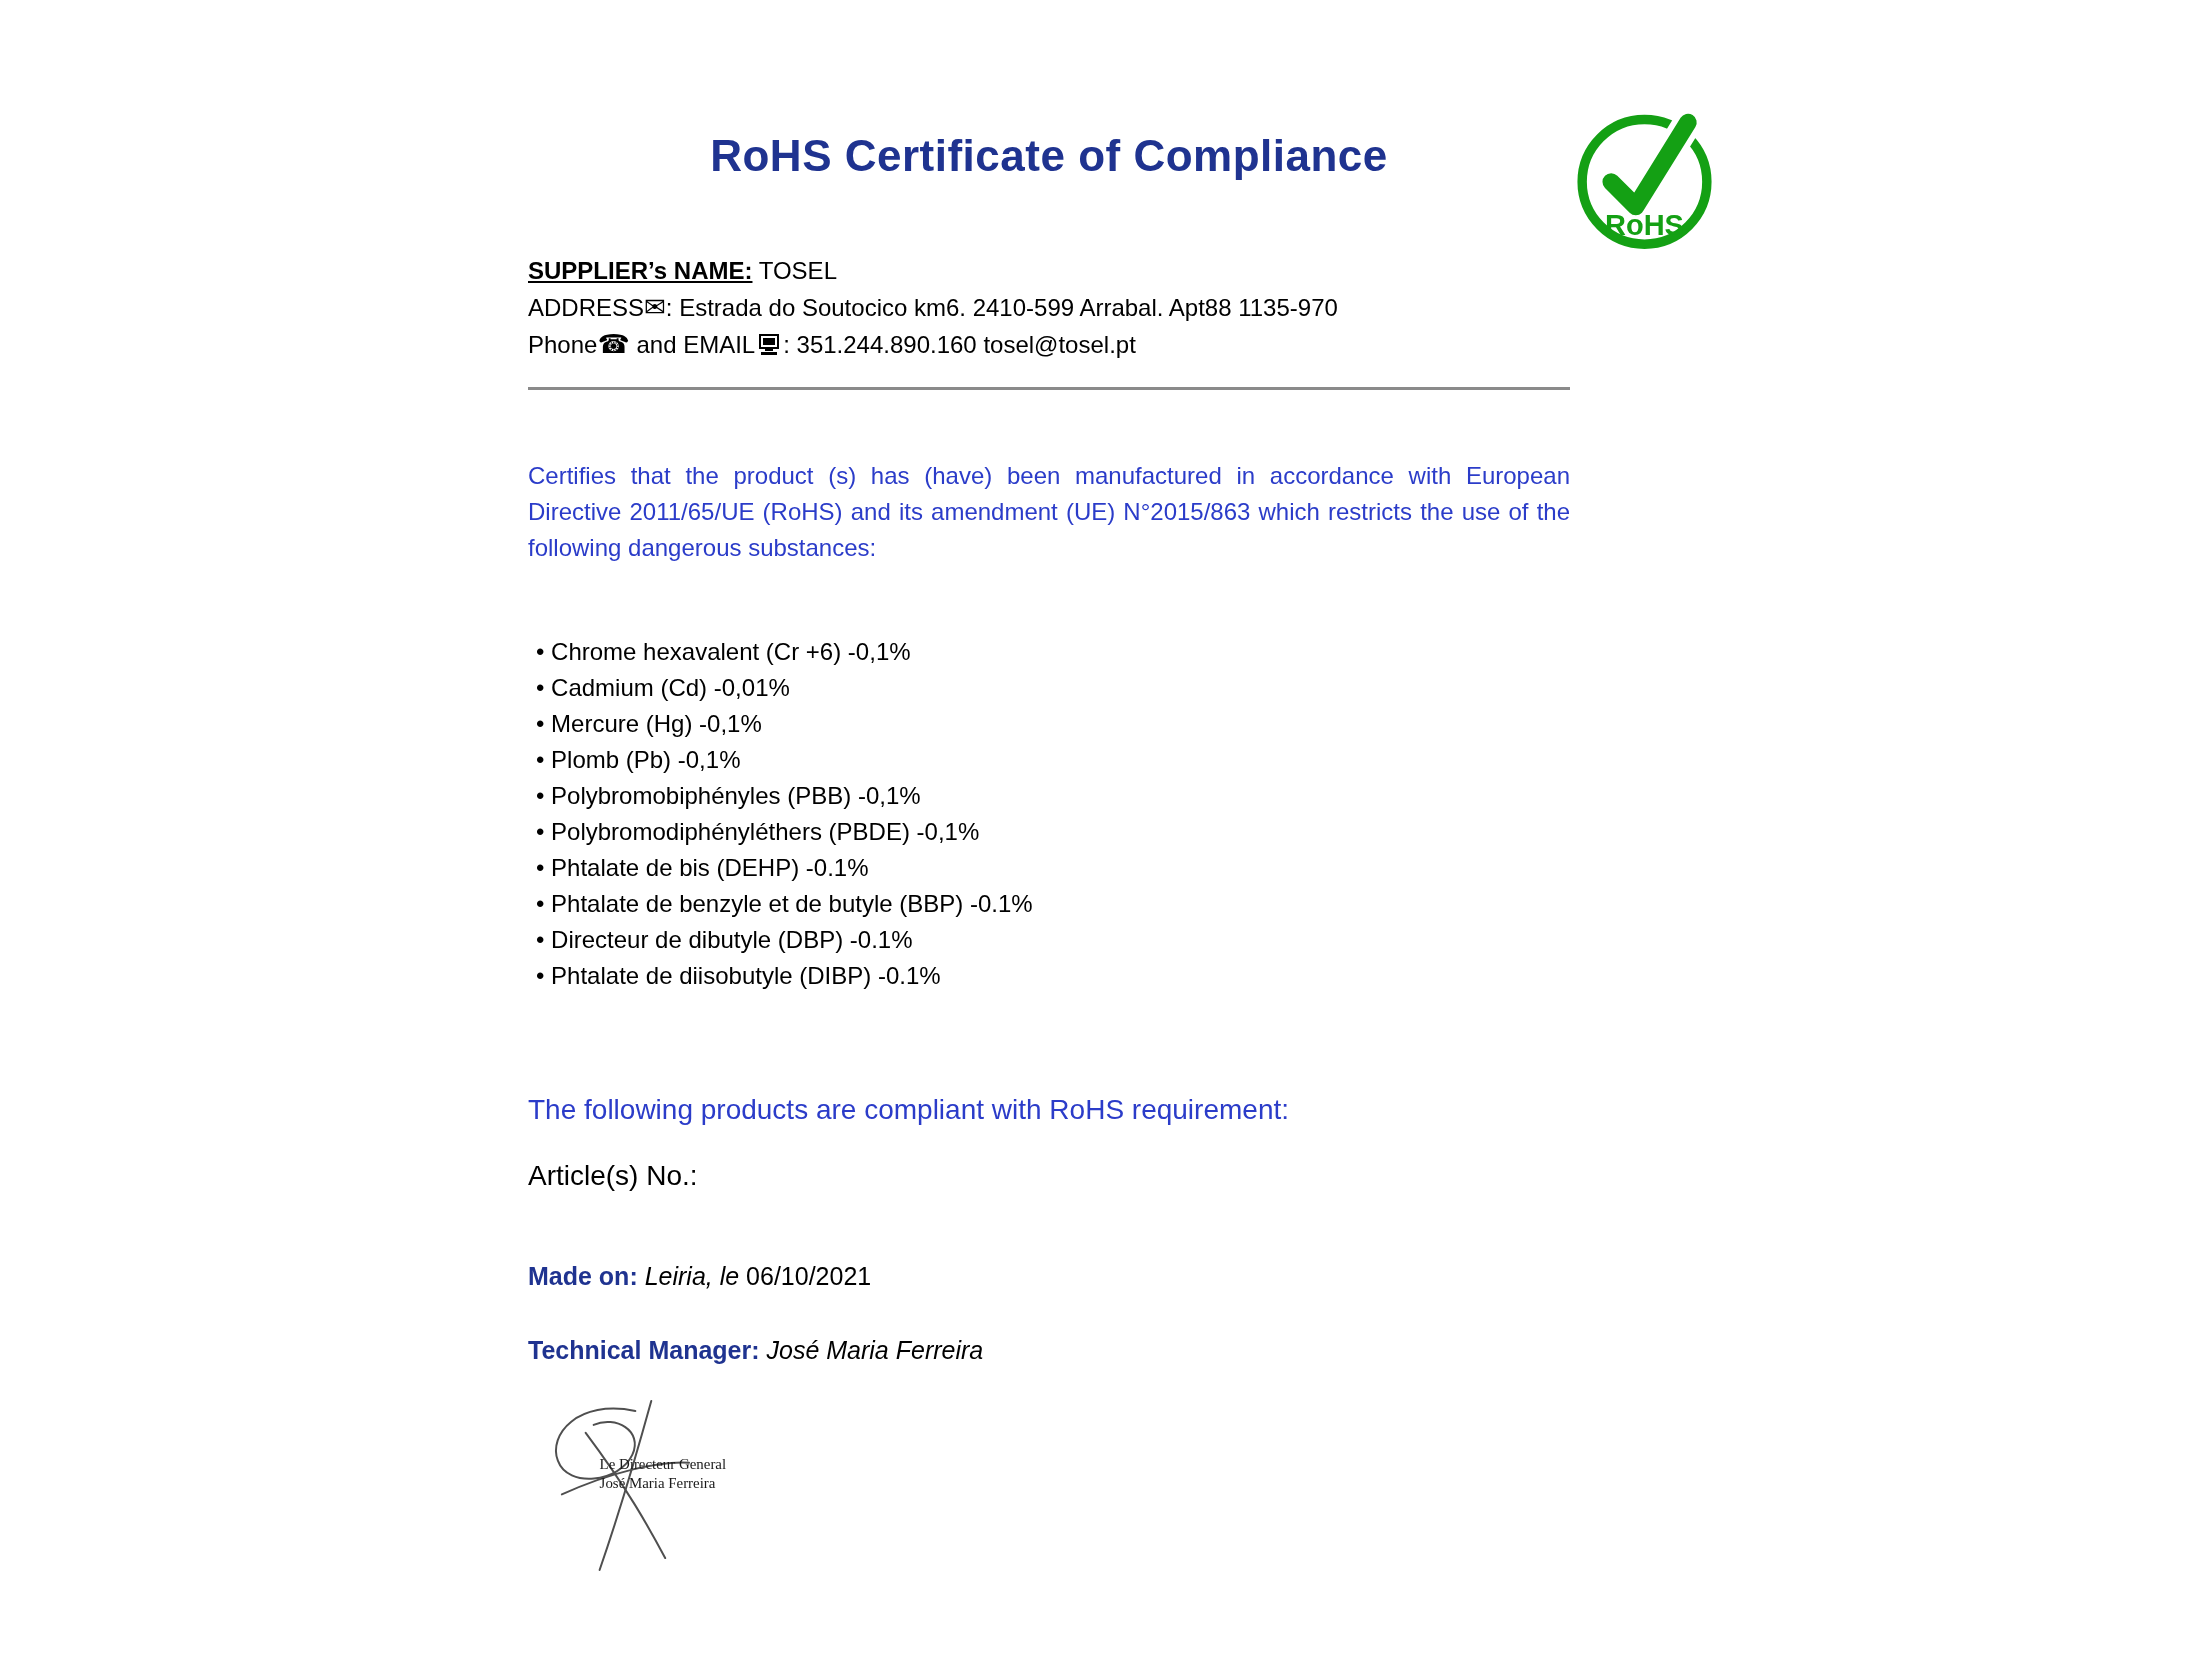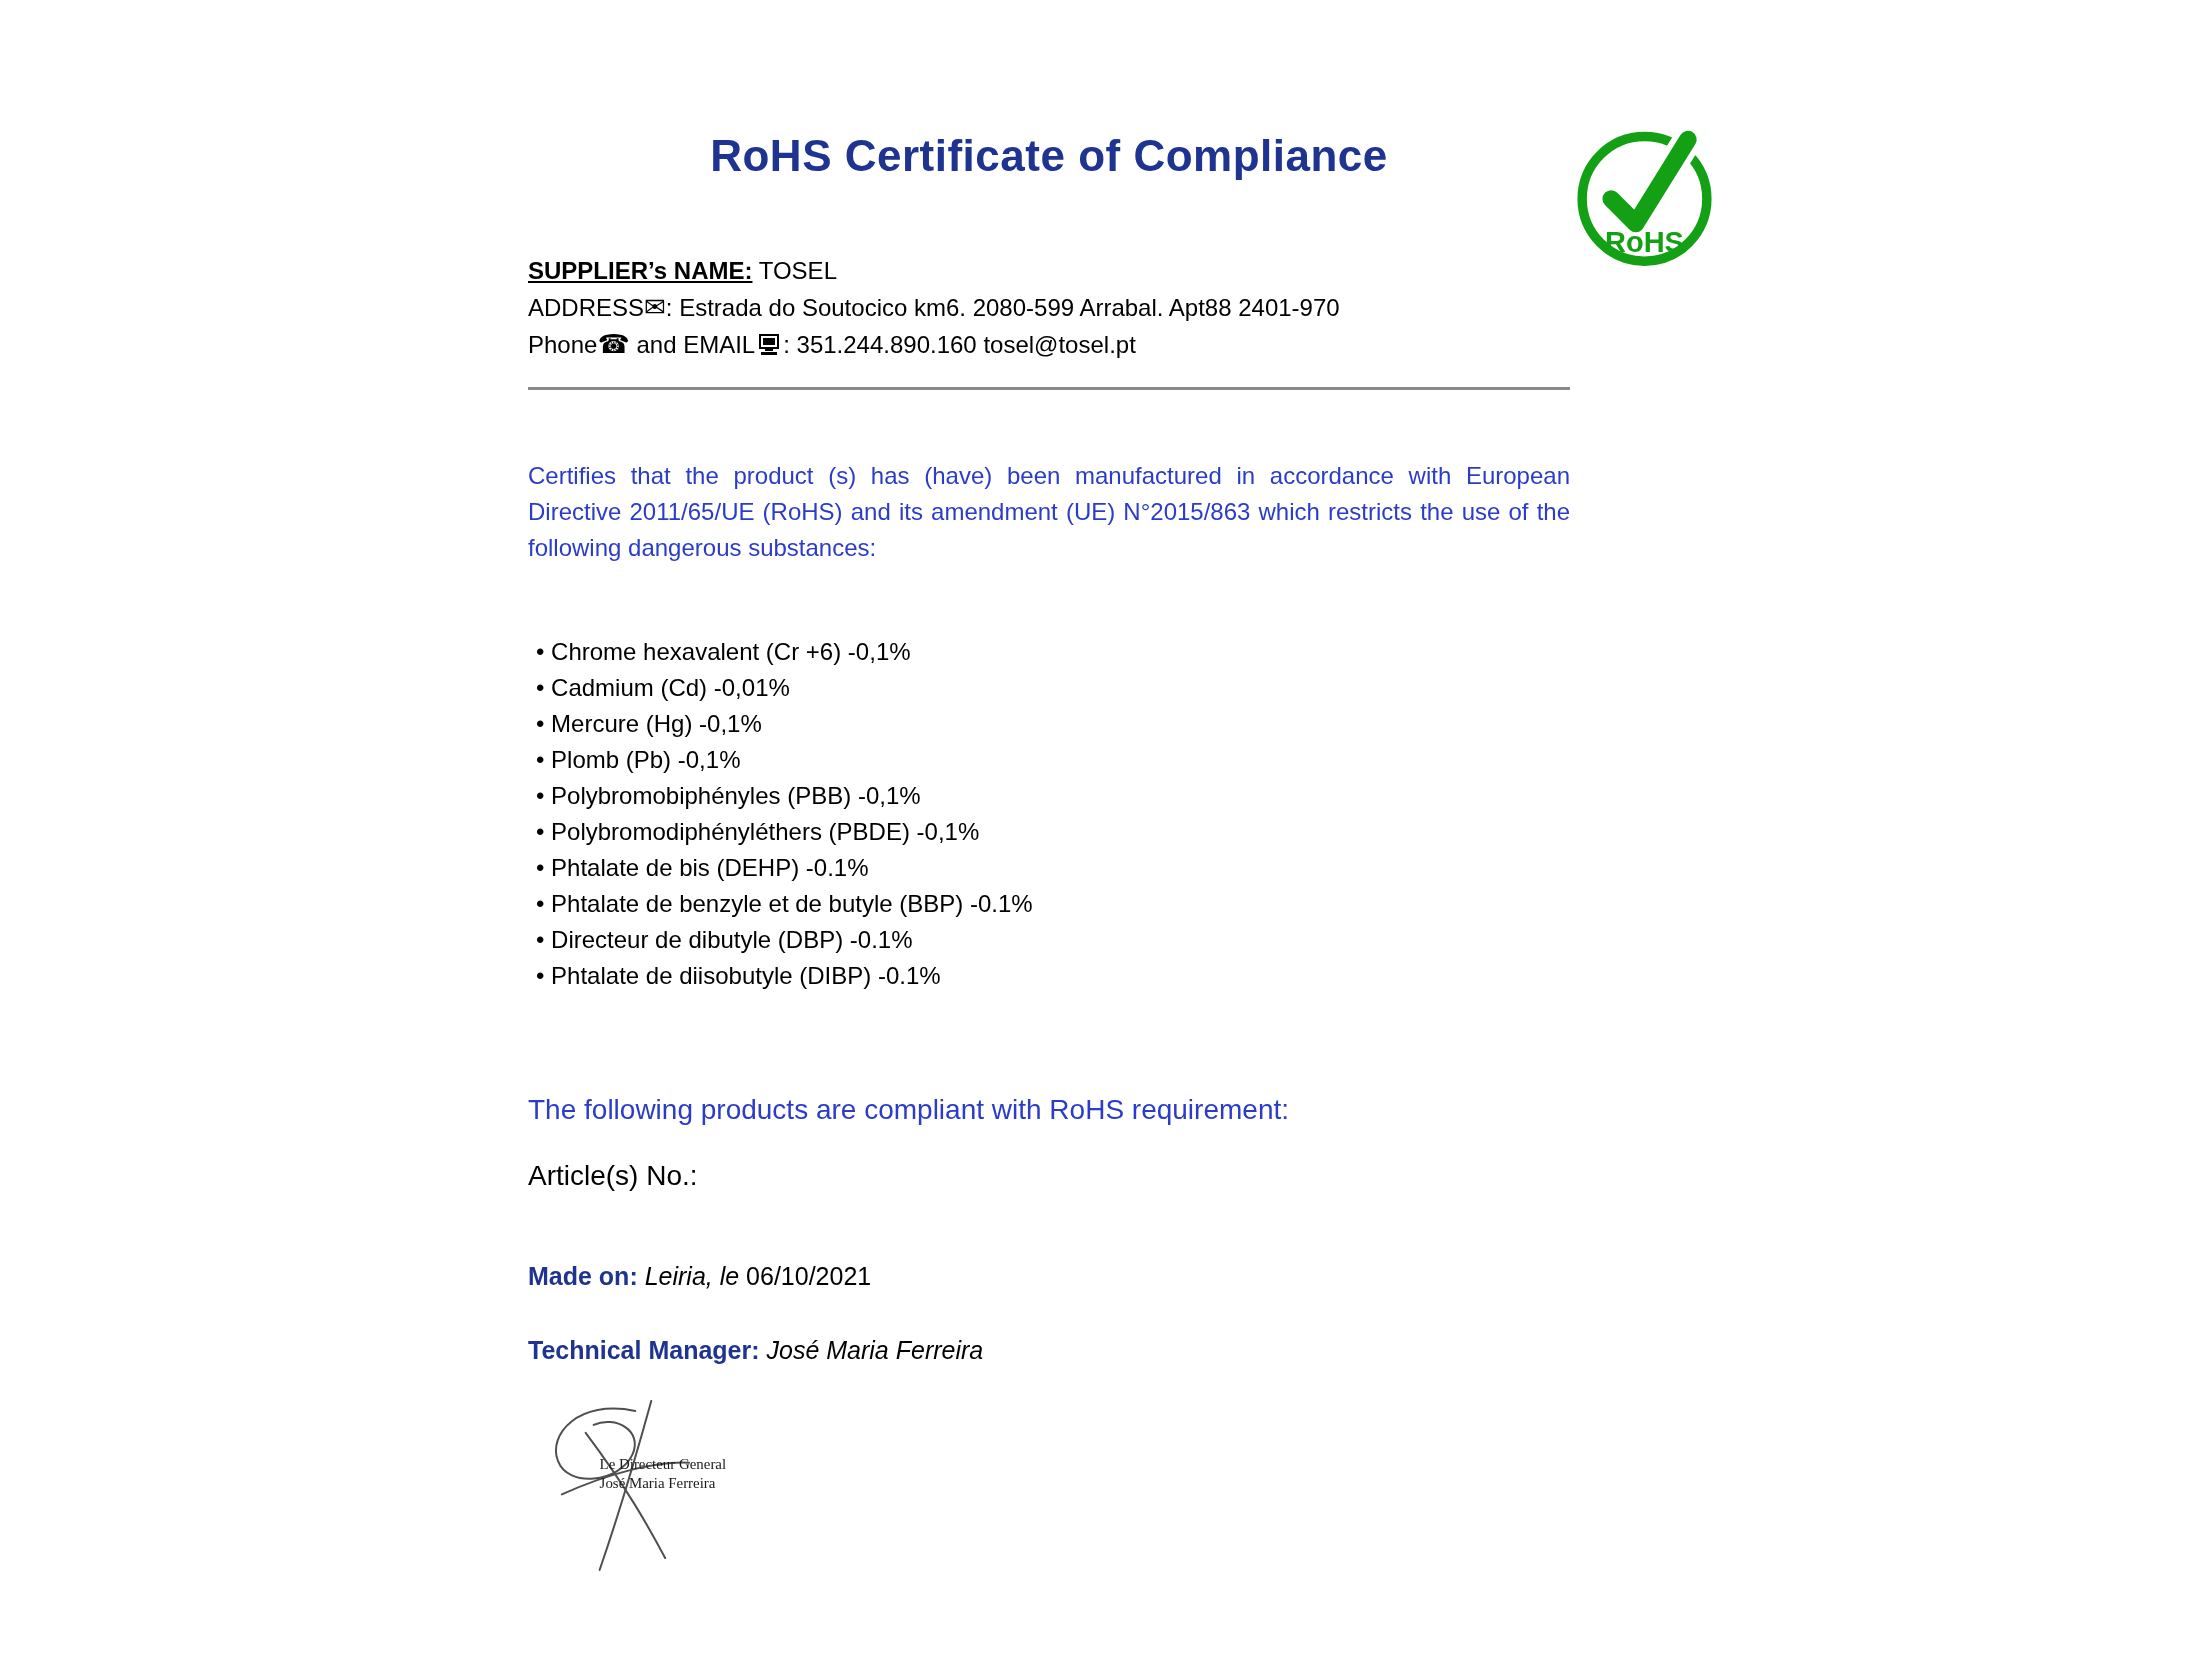--- a/index.html
+++ b/index.html
@@ -27,21 +27,21 @@
   .substances{margin:68px 0 0 0;padding:0 0 0 8px;list-style:none;font-size:24px;line-height:36px}
   .substances li::before{content:"• "}
   .compliance{margin:98px 0 0 0;font-size:28px;line-height:36px}
   .articles{margin:30px 0 0 0;font-size:28px;line-height:36px}
   .made-on{margin:64px 0 0 0;font-size:25px;line-height:37px}
   .tech{margin:37px 0 0 0;font-size:25px;line-height:37px}
   .signature{margin:28px 0 0 10px;width:308px;height:179px}
   .signature svg{width:100%;height:100%}
   .sig-path{fill:none;stroke:var(--ink);stroke-width:2;stroke-linecap:round}
   .sig-text{font-family:"Liberation Serif",serif;font-size:15px;fill:#1a1a1a}
-  .logo{position:absolute;left:1572px;top:120px;width:145px;height:149px}
+  .logo{position:absolute;left:1572px;top:103px;width:145px;height:149px}
   .logo svg{width:100%;height:100%;overflow:visible}
 </style>
 </head>
 <body>
 
 <div class="page">
 
   <div class="logo">
     <svg viewBox="0 0 100 100">
       <circle cx="50" cy="53" r="43" fill="none" style="stroke:var(--green)" stroke-width="6.5"></circle>
@@ -50,21 +50,21 @@
       <text x="50" y="90" text-anchor="middle" font-size="20" font-weight="bold" style="fill:var(--green);font-family:'Liberation Sans',sans-serif">RoHS</text>
     </svg>
   </div>
 
   <div class="content">
 
     <h1 class="title">RoHS Certificate of Compliance</h1>
 
     <div class="supplier">
       <p><span class="b u">SUPPLIER’s NAME:</span><span> TOSEL</span></p>
-      <p><span>ADDRESS</span><span class="glyph">✉</span><span>: Estrada do Soutocico km6. 2080-599 Arrabal. Apt88 2401-970</span></p>
+      <p><span>ADDRESS</span><span class="glyph">✉</span><span>: Estrada do Soutocico km6. 2410-599 Arrabal. Apt88 1135-970</span></p>
       <p><span>Phone</span><span class="glyph">☎</span><span> and EMAIL</span><svg class="pc-icon" width="24" height="24" viewBox="0 0 24 24">
             <rect x="3" y="2" width="18" height="13" fill="none" stroke="#000" stroke-width="2"></rect>
             <rect x="6" y="5" width="12" height="7" fill="#000"></rect>
             <rect x="8" y="16" width="8" height="2" fill="#000"></rect>
             <rect x="4" y="19" width="16" height="3" fill="#000"></rect>
           </svg><span>: 351.244.890.160 tosel@tosel.pt</span></p>
     </div>
 
     <hr class="rule">
 

